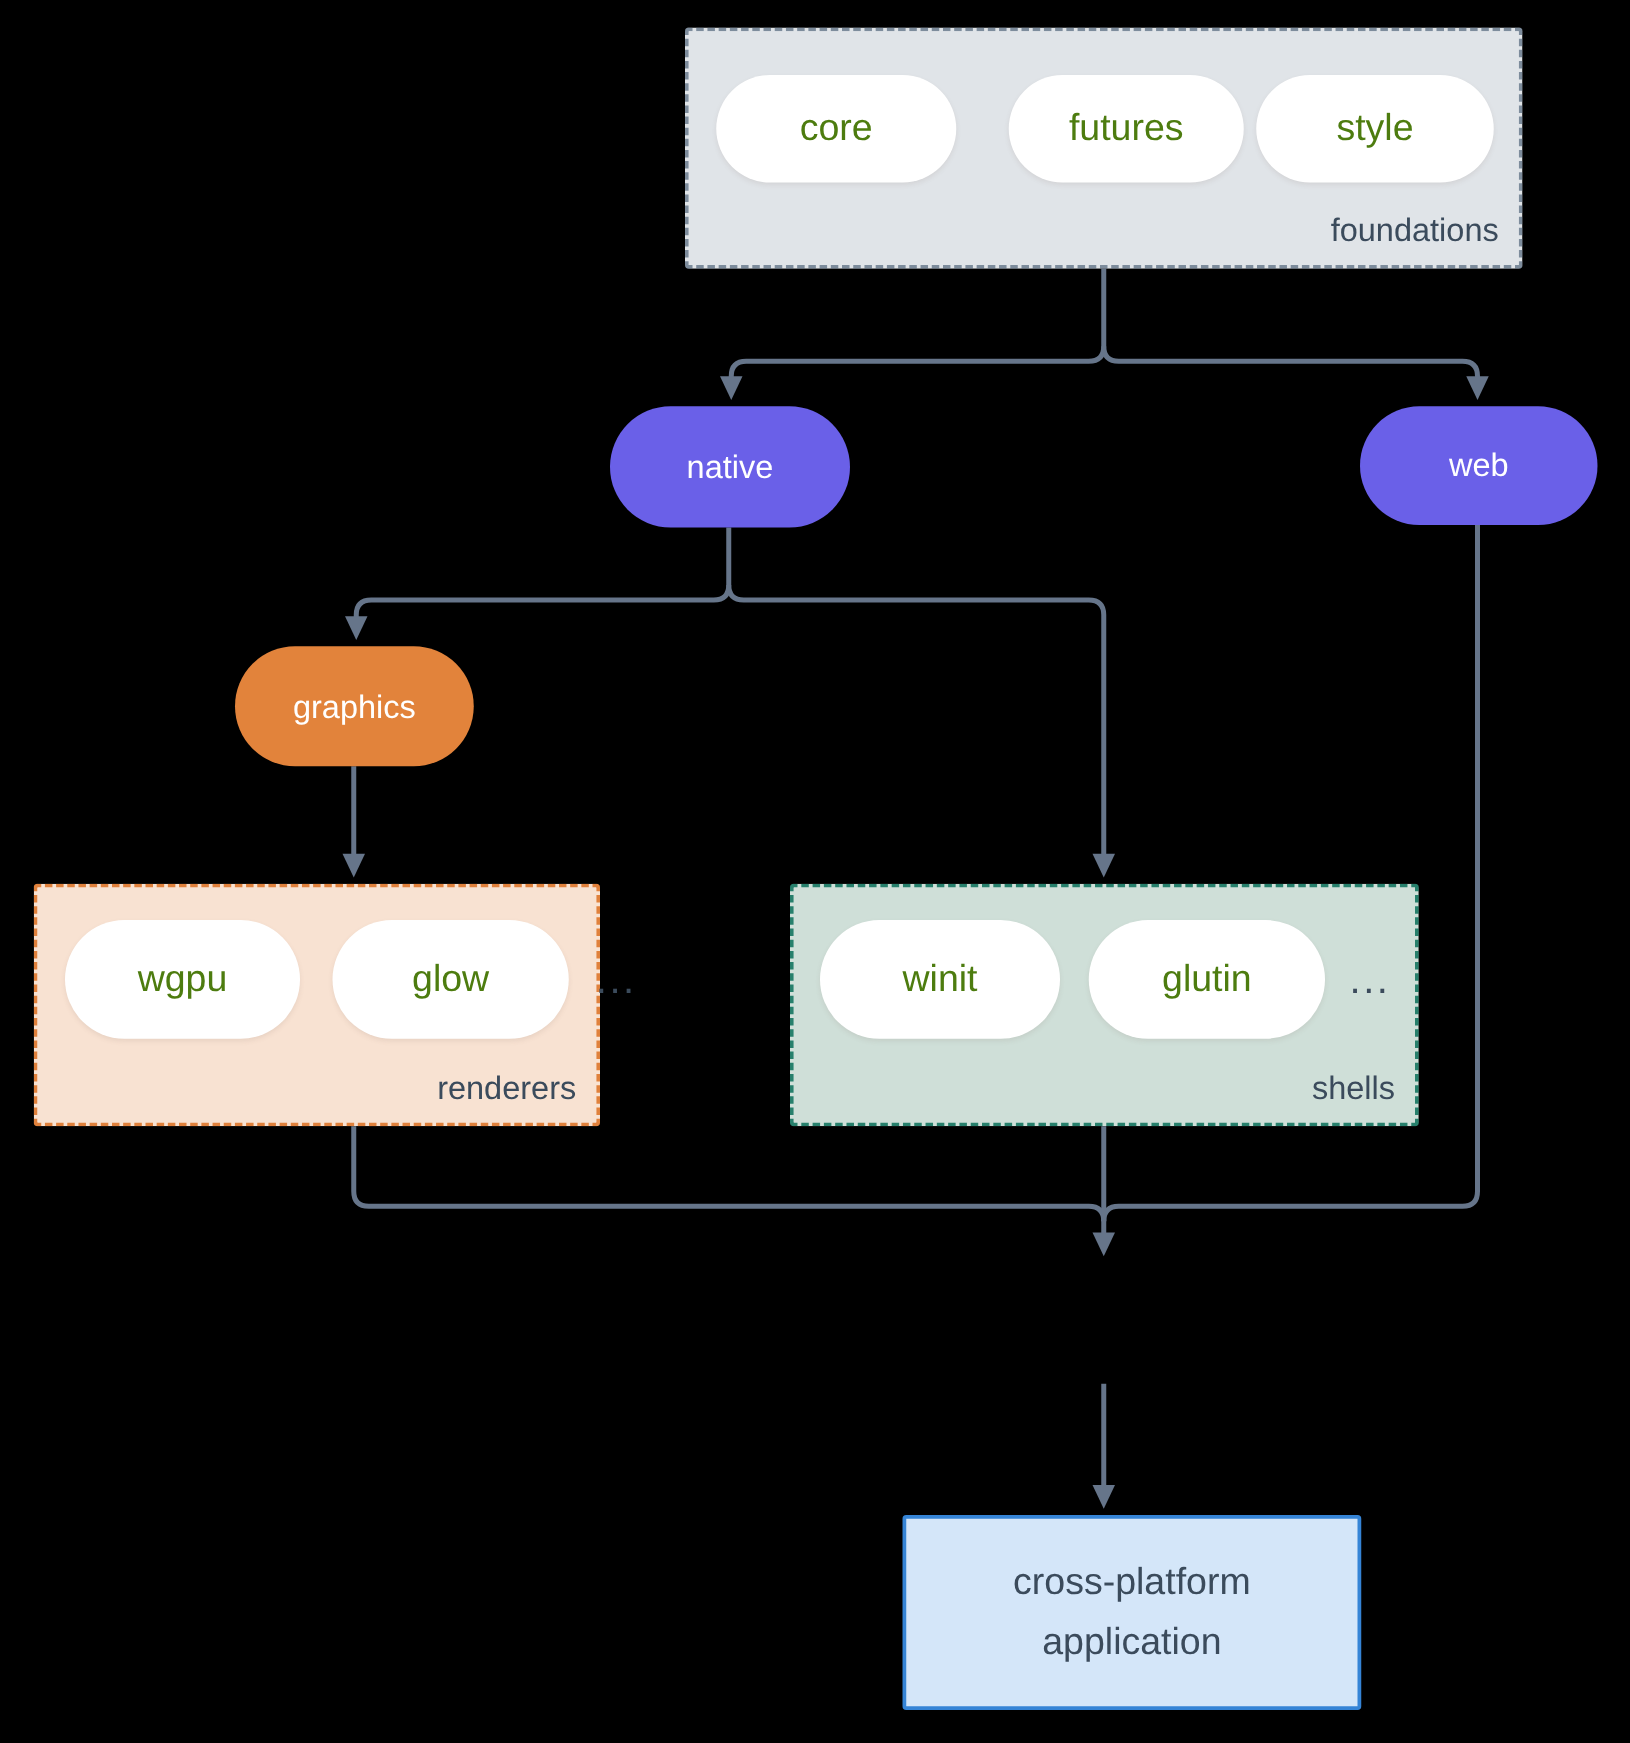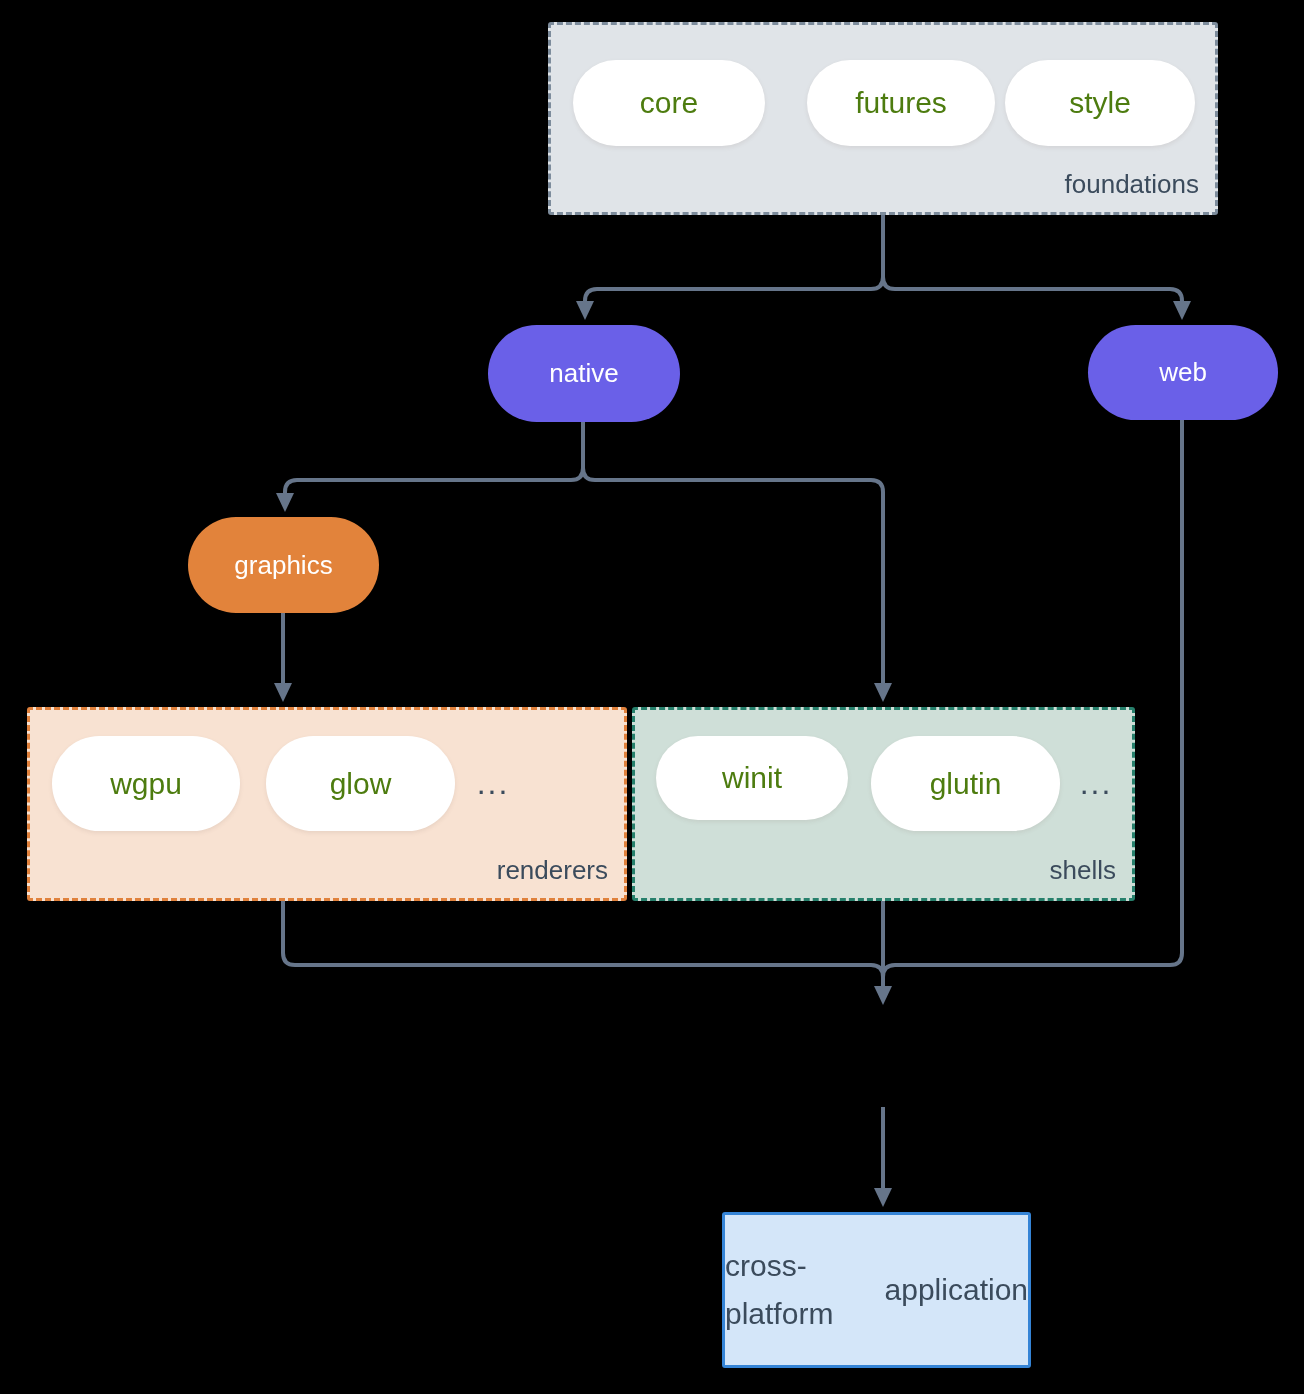--- a/index.html
+++ b/index.html
@@ -12,21 +12,21 @@
   }
   #edges{position:absolute;left:0;top:0;width:1304px;height:1394px;}
 
   .group{
     position:absolute;
     border:3px dashed;
     border-radius:3px;
     box-sizing:border-box;
   }
   .group-foundations{left:548px;top:22px;width:670px;height:193px;background:#e0e4e8;border-color:#7d8c9c;}
-  .group-renderers{left:27px;top:707px;width:600px;height:194px;background:#f8e2d2;border-color:#e0813c;}
+  .group-renderers{left:27px;top:707px;width:453px;height:194px;background:#f8e2d2;border-color:#e0813c;}
   .group-shells{left:632px;top:707px;width:503px;height:194px;background:#cfdfd8;border-color:#27806c;}
 
   .group-label{
     position:absolute;right:16px;bottom:12px;
     font-size:26px;color:#3b4b5c;
   }
 
   .pill{
     position:absolute;
     display:flex;align-items:center;justify-content:center;
@@ -46,24 +46,24 @@
   .node-graphics{left:188px;top:517px;width:191px;height:96px;background:#e2833b;}
   .node-iced{left:787px;top:1010px;width:190px;height:97px;background:#2e89da;}
 
   .ellipsis{
     position:absolute;top:48px;width:50px;
     text-align:center;line-height:50px;
     font-size:32px;color:#3b4b5c;letter-spacing:2px;
   }
 
   .app-box{
-    position:absolute;left:722px;top:1212px;width:309px;height:156px;
+    position:absolute;left:722px;top:1212px;width:367px;height:156px;
     background:#d4e6f9;border:3px solid #3584d6;border-radius:3px;
     box-sizing:border-box;
-    display:flex;flex-direction:row;align-items:center;justify-content:center;
+    display:flex;flex-direction:column;align-items:center;justify-content:center;
     font-size:30px;color:#3b4b5c;line-height:48px;
   }
 </style>
 </head>
 <body>
 
 <div id="canvas">
 
   <svg id="edges" viewBox="0 0 1304 1394" xmlns="http://www.w3.org/2000/svg">
     <defs>
@@ -123,21 +123,21 @@
       <span>wgpu</span>
     </div>
     <div class="pill" style="left:236px;top:26px;width:189px;height:95px;">
       <span>glow</span>
     </div>
     <div class="ellipsis" style="left:438px;">...</div>
     <div class="group-label">renderers</div>
   </div>
 
   <div class="group group-shells">
-    <div class="pill" style="left:21px;top:26px;width:192px;height:84px;">
+    <div class="pill" style="left:21px;top:26px;width:192px;height:95px;">
       <span>winit</span>
     </div>
     <div class="pill" style="left:236px;top:26px;width:189px;height:95px;">
       <span>glutin</span>
     </div>
     <div class="ellipsis" style="left:436px;">...</div>
     <div class="group-label">shells</div>
   </div>
 
 

